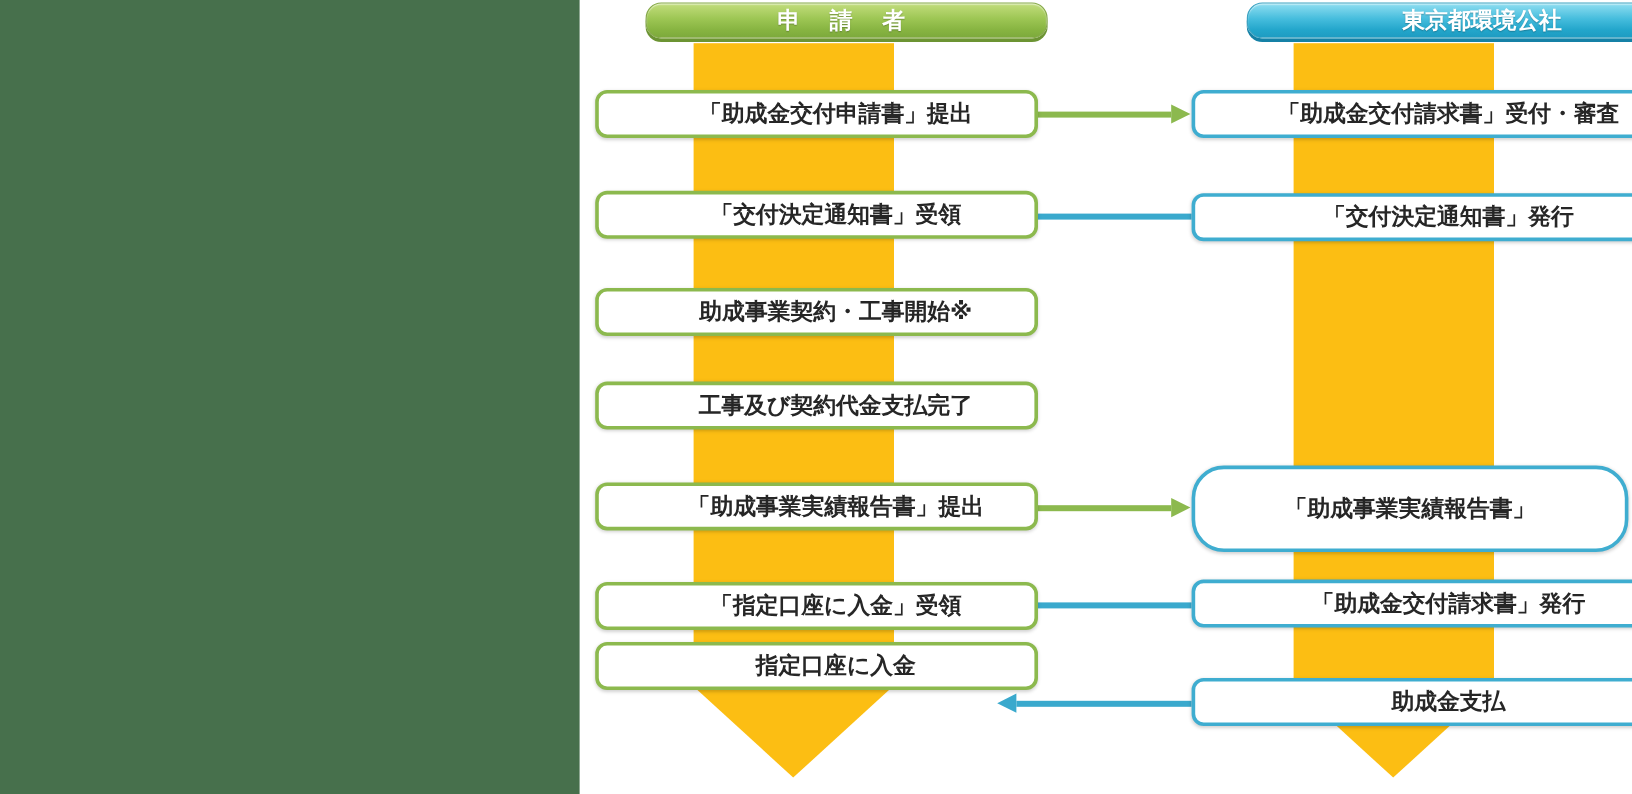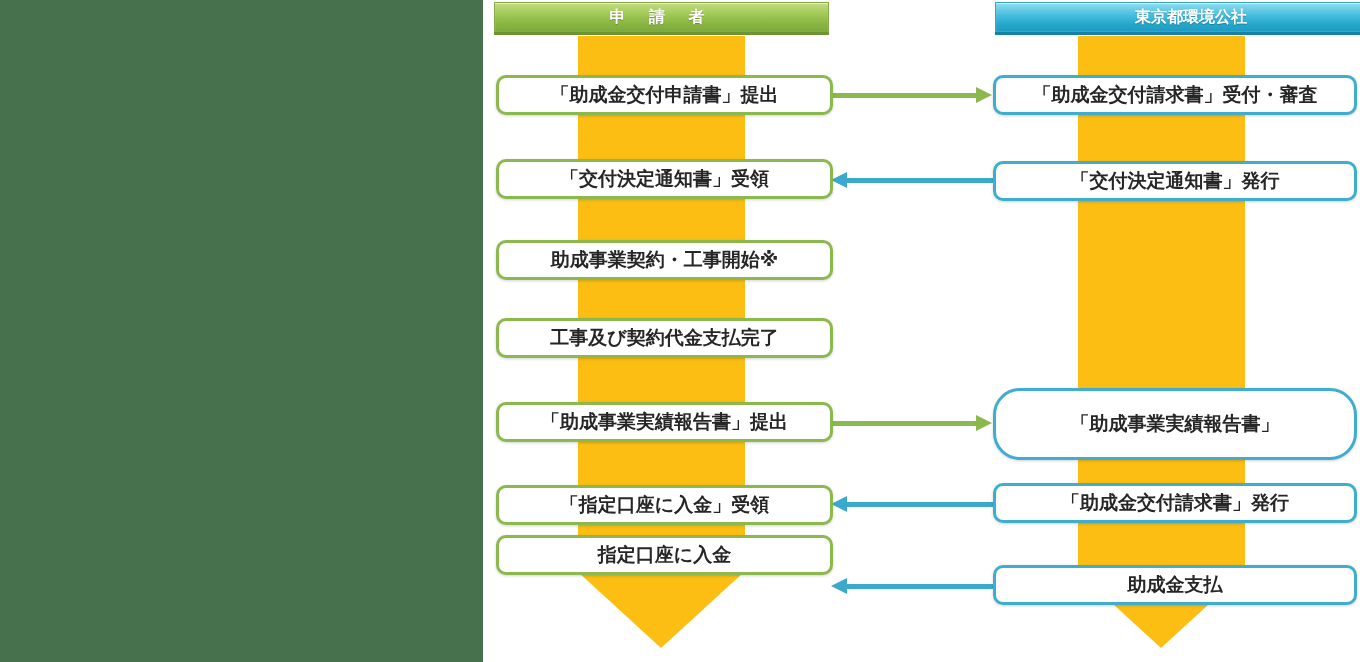--- a/index.html
+++ b/index.html
@@ -10,35 +10,35 @@
   
   .band{position:absolute;top:36px;width:167px;height:537px;background:#FCBE13;z-index:1;}
   .band.l{left:578px;} .band.r{left:1078px;}
   .bandhead{position:absolute;top:572px;width:0;height:0;z-index:1;
             border-left:83.5px solid transparent;border-right:83.5px solid transparent;
             border-top:76px solid #FCBE13;}
   .bandhead.l{left:578px;} .bandhead.r{left:1078px;}
 
   
   .hdr{position:absolute;top:2px;height:28px;z-index:3;display:flex;align-items:center;justify-content:center;
-       color:#fff;font-weight:bold;font-size:16px;border-radius:0;text-shadow:0 1px 1px rgba(0,0,0,.25);}
+       color:#fff;font-weight:bold;font-size:19px;border-radius:13px;text-shadow:0 1px 1px rgba(0,0,0,.25);margin-left:44px;}
   .hdr.l{left:494px;width:333px;letter-spacing:9px;
          background:linear-gradient(to bottom,#c2dd7c 0%,#9dc654 45%,#87b441 78%,#7daa3c 100%);
          border:1px solid #86a94a;box-shadow:0 3px 0 #6c9433, inset 0 1px 1px rgba(255,255,255,.55);}
   .hdr.r{left:995px;width:350px;
          background:linear-gradient(to bottom,#8fdef1 0%,#46bddd 45%,#23a6cb 78%,#1e9cc2 100%);
          border:1px solid #3da3c2;box-shadow:0 3px 0 #1581a6, inset 0 1px 1px rgba(255,255,255,.55);padding-left:20px;}
 
   
   .box{position:absolute;background:#fff;border-radius:10px;z-index:3;display:flex;align-items:center;
        justify-content:center;font-weight:bold;font-size:19px;color:#262626;
        box-shadow:0 1px 3px rgba(0,0,0,.18);white-space:nowrap;}
   .box.g{border:3px solid #8cb94e;left:496px;width:331px;}
   .box.b{border:3px solid #3fadd0;left:993px;width:358px;}
-  .h40{height:34px;} .h72{height:66px;border-radius:27px;}
+  .h40{height:34px;padding-left:32px;} .h72{height:66px;border-radius:27px;}
   .yL1{top:75px;} .yL2{top:159px;} .yL3{top:240px;} .yL4{top:318px;}
   .yL5{top:402px;} .yL6{top:485px;} .yL7{top:535px;}
   .yR1{top:75px;} .yR2{top:161px;} .yR3{top:388px;} .yR4{top:483px;} .yR5{top:565px;}
 
   
   .conn{position:absolute;z-index:2;height:16px;width:162px;}
   .conn .shaft{position:absolute;top:5.5px;height:5px;}
   .conn .tri{position:absolute;top:0;width:0;height:0;
              border-top:8px solid transparent;border-bottom:8px solid transparent;}
   .conn.green .shaft{background:#8cb94e;}

